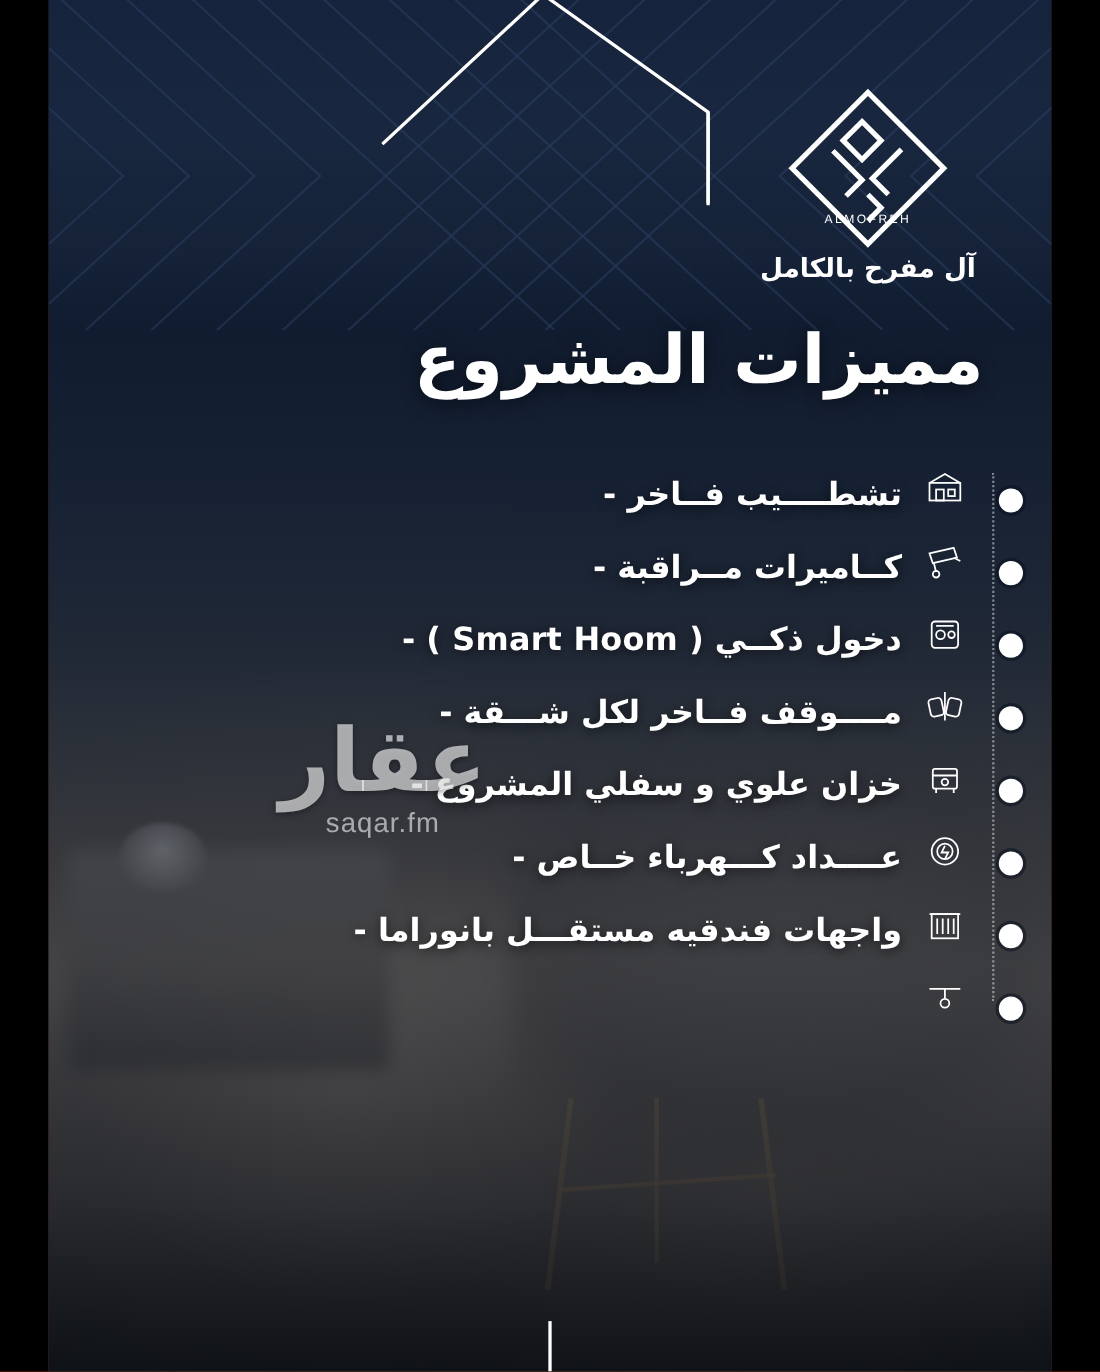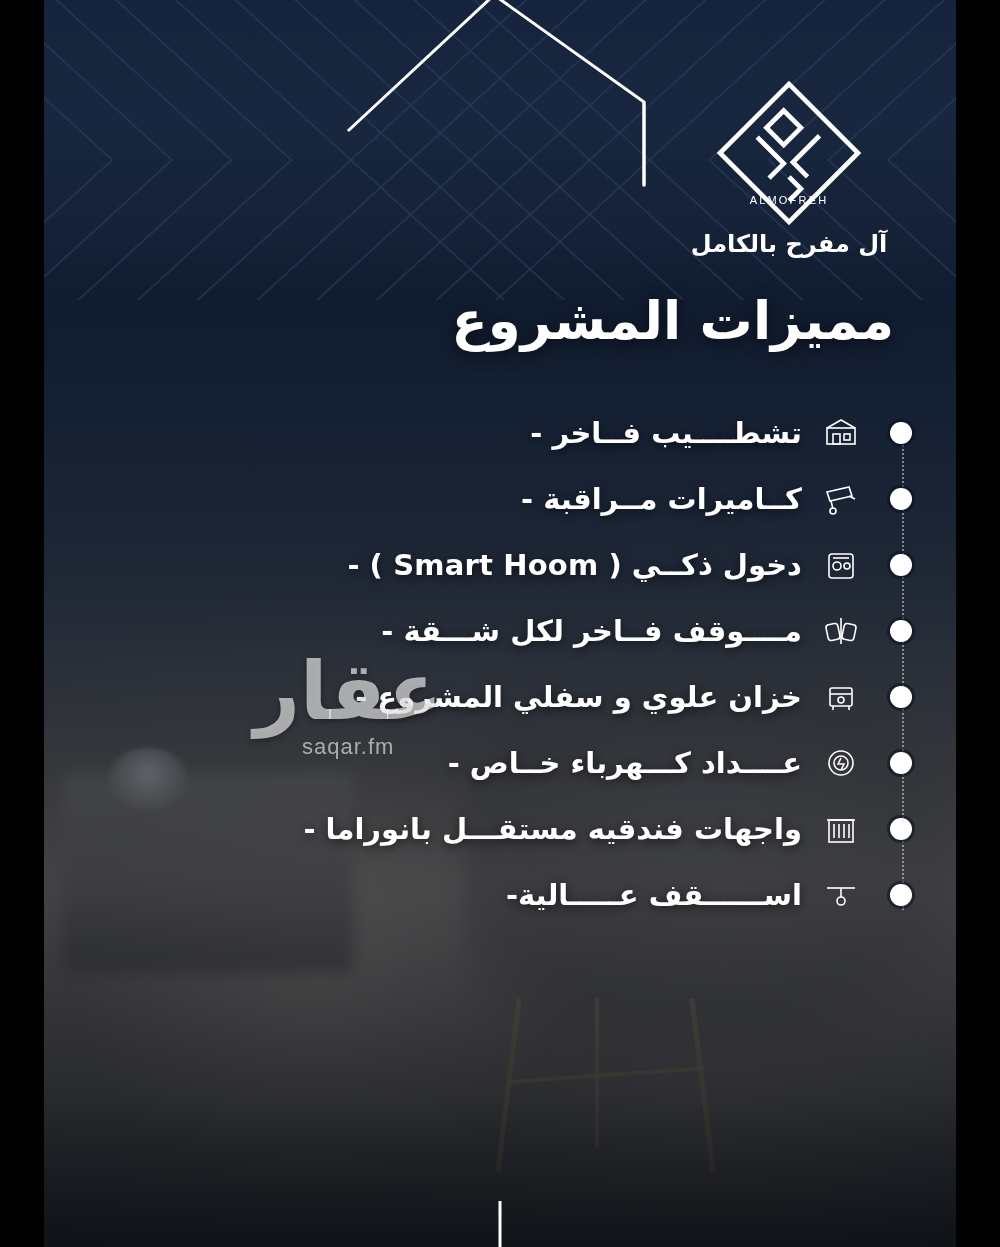--- a/index.html
+++ b/index.html
@@ -163,21 +163,21 @@
     font-weight: 700;
     letter-spacing: 0.5px;
   }
 
   
   .title {
     position: absolute;
     right: 62px;
     top: 290px;
     color: #ffffff;
-    font-size: 53px;
+    font-size: 62px;
     font-weight: 700;
     letter-spacing: 0.5px;
     text-shadow: 0 3px 16px rgba(0,0,0,0.55);
     z-index: 9;
   }
 
   
   .features {
     position: absolute;
     right: 0;
@@ -189,24 +189,24 @@
     position: absolute;
     right: 52px;
     top: 30px;
     bottom: 18px;
     width: 2px;
     border-right: 2px dotted rgba(255,255,255,0.45);
   }
   .feature {
     position: relative;
     display: flex;
-    align-items: center;
+    align-items: flex-end;
     justify-content: flex-start;
     height: 66px;
-    padding-right: 44px;
+    padding-right: 26px;
   }
   .dot {
     width: 22px;
     height: 22px;
     border-radius: 50%;
     background: #ffffff;
     box-shadow: 0 0 0 3px rgba(10,18,32,0.55);
     flex: 0 0 auto;
     margin-left: 26px;
     z-index: 2;
@@ -243,21 +243,21 @@
   }
   .wm-ar {
     font-size: 80px;
     font-weight: 700;
     line-height: 1;
     color: rgba(255,255,255,0.62);
     text-shadow: 0 2px 6px rgba(0,0,0,0.35);
   }
   .wm-en {
     margin-top: 2px;
-    font-size: 22px;
+    font-size: 25px;
     letter-spacing: 1px;
     color: rgba(255,255,255,0.58);
     font-family: "Liberation Sans", sans-serif;
     direction: ltr;
   }
 
   
   .bottom-tick {
     position: absolute;
     left: 50%;
@@ -439,21 +439,20 @@
 
       <div class="feature">
         <span class="dot"></span>
         <span class="ficon">
           <svg viewBox="0 0 40 38" fill="none" stroke="#fff" stroke-width="1.6">
             <path d="M6 12 h28"></path>
               <path d="M20 12 v9"></path>
               <circle cx="20" cy="25" r="4"></circle>
           </svg>
         </span>
-        <span class="ftext">اســــــقف عـــــالية-</span>
       </div>
     </div>
 
     <div class="watermark">
       <div class="wm-ar">عقار</div>
       <div class="wm-en">saqar.fm</div>
     </div>
 
     <div class="bottom-tick"></div>
   </div>

